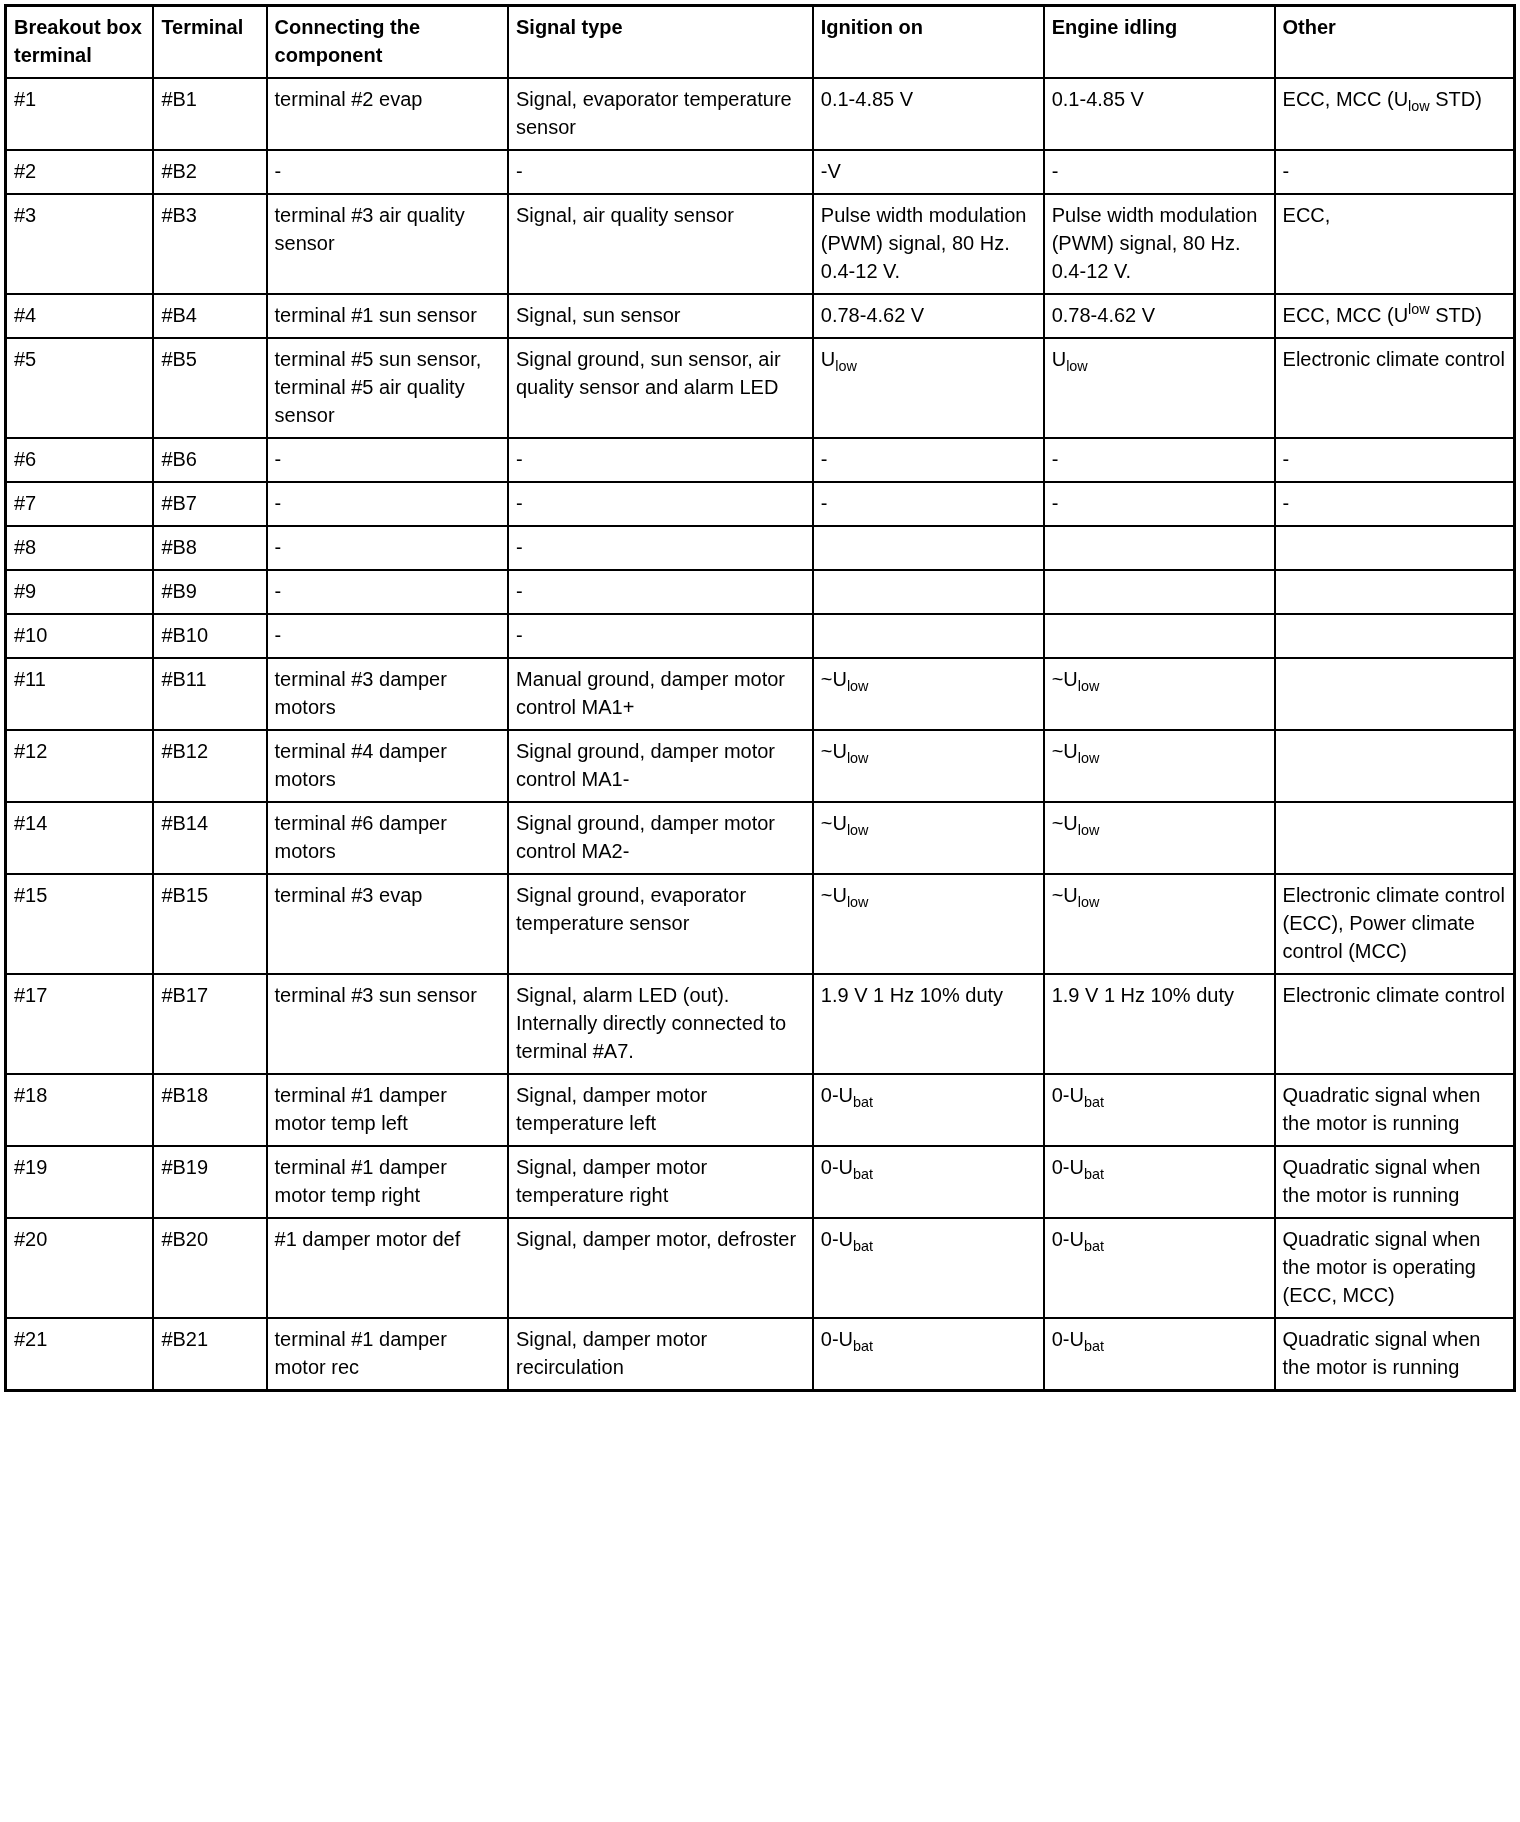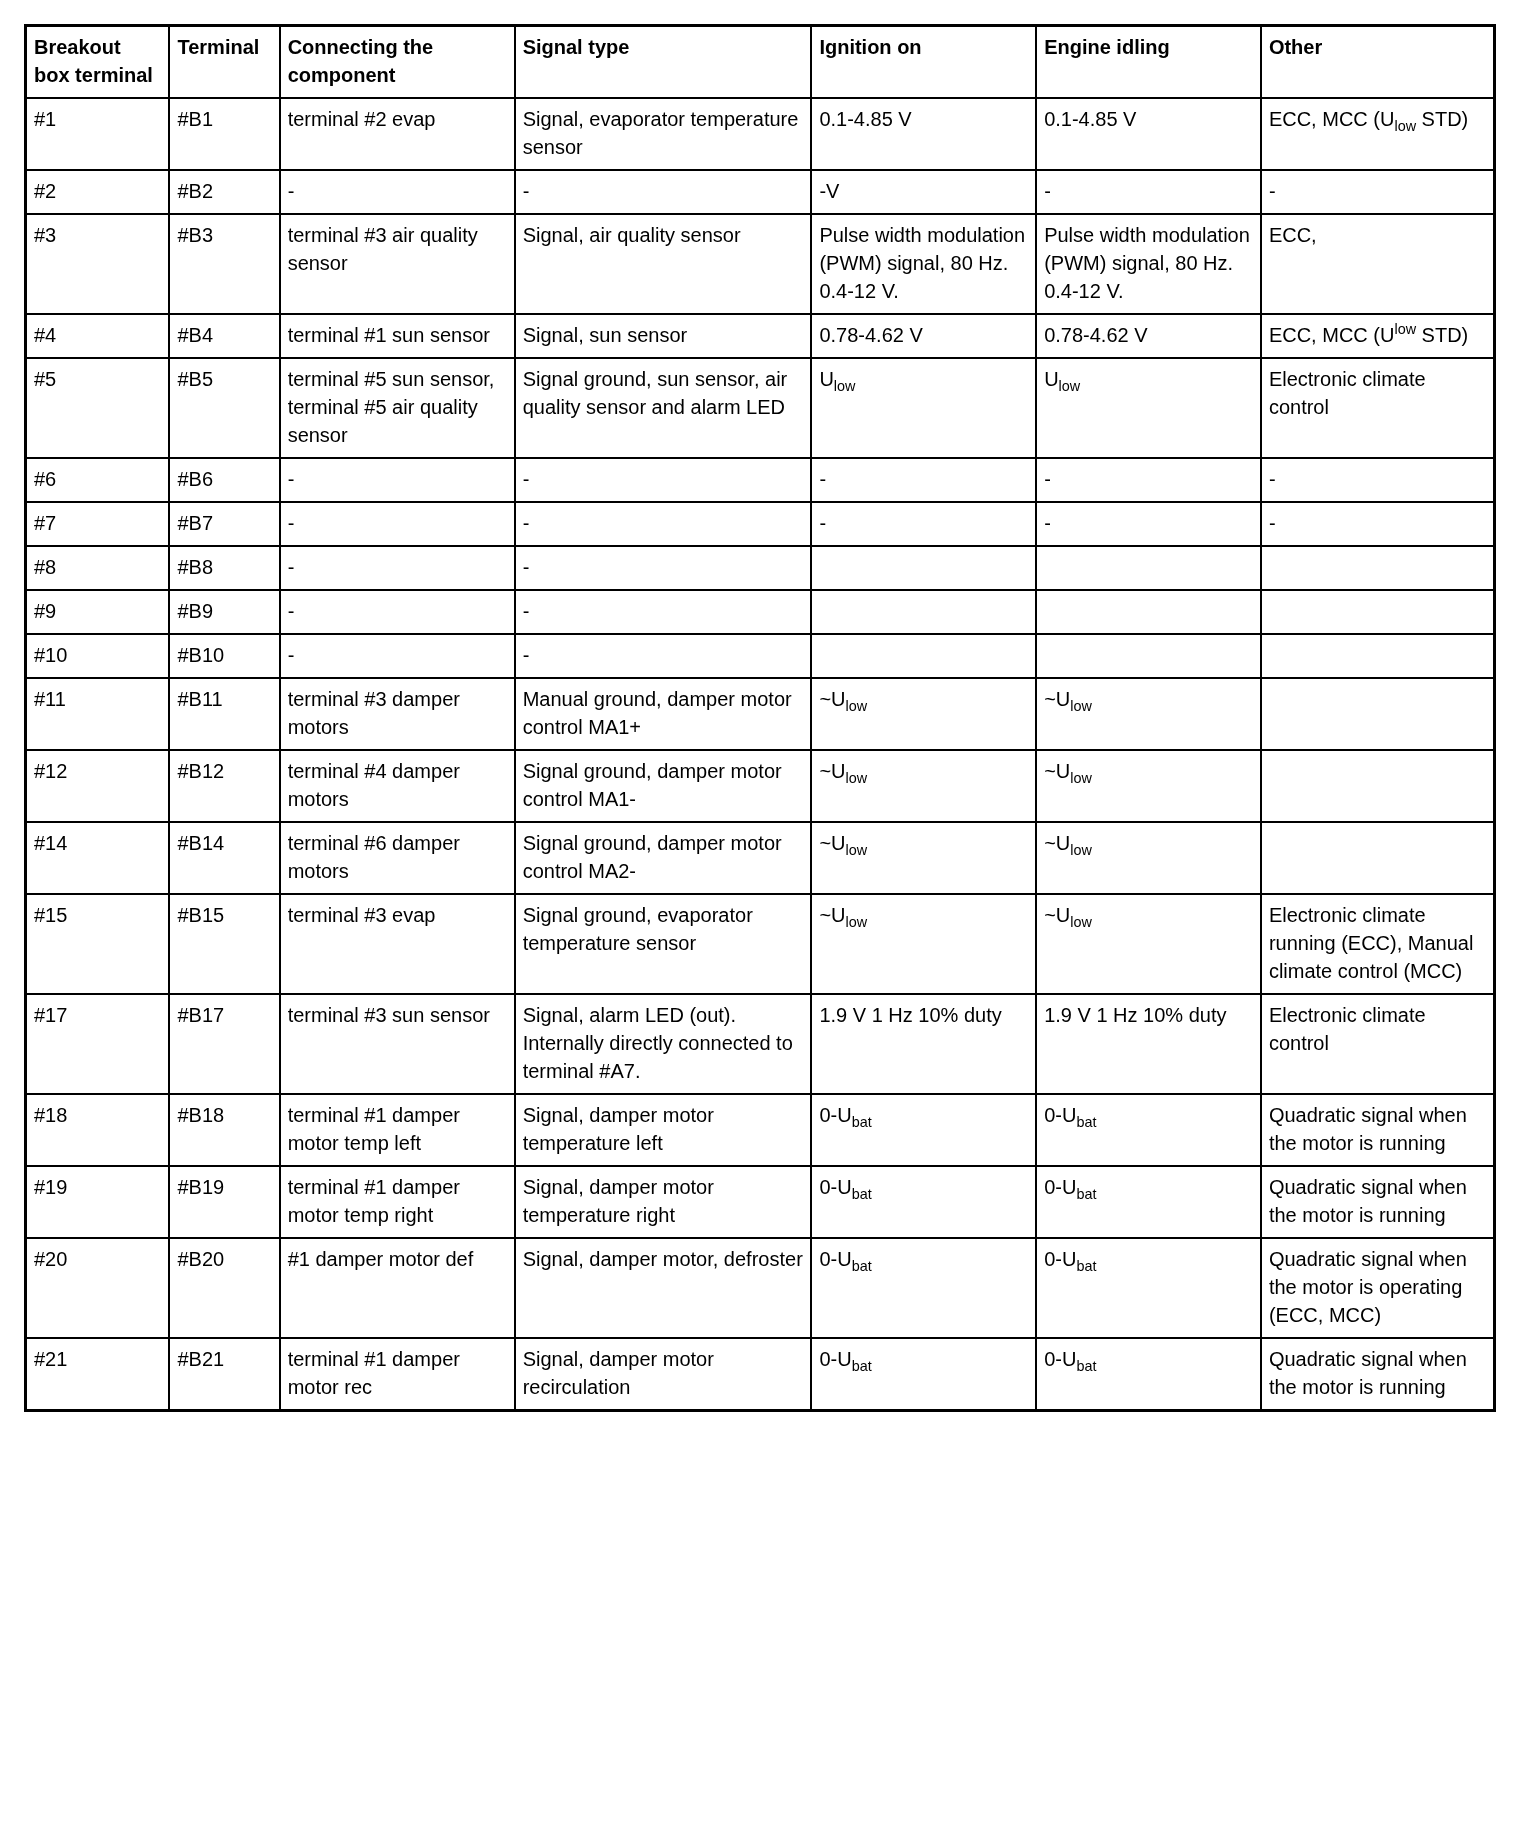--- a/index.html
+++ b/index.html
@@ -3,21 +3,21 @@
 <meta charset="utf-8">
 <style>
   html, body {
     margin: 0;
     padding: 0;
     background: #ffffff;
     color: #000000;
     font-family: "Liberation Sans", "DejaVu Sans", sans-serif;
   }
   .page {
-    padding: 24px;
+    padding: 4px;
   }
   table.spec-table {
     border-collapse: collapse;
     table-layout: fixed;
     width: 100%;
     border: 3px solid #000;
     font-size: 20px;
     line-height: 28px;
   }
   table.spec-table th,
@@ -188,21 +188,21 @@
           <td>~U<sub>low</sub></td>
           <td></td>
         </tr>
         <tr>
           <td>#15</td>
           <td>#B15</td>
           <td>terminal #3 evap</td>
           <td>Signal ground, evaporator temperature sensor</td>
           <td>~U<sub>low</sub></td>
           <td>~U<sub>low</sub></td>
-          <td>Electronic climate running (ECC), Manual climate control (MCC)</td>
+          <td>Electronic climate control (ECC), Power climate control (MCC)</td>
         </tr>
         <tr>
           <td>#17</td>
           <td>#B17</td>
           <td>terminal #3 sun sensor</td>
           <td>Signal, alarm LED (out). Internally directly connected to terminal #A7.</td>
           <td>1.9 V 1 Hz 10% duty</td>
           <td>1.9 V 1 Hz 10% duty</td>
           <td>Electronic climate control</td>
         </tr>

